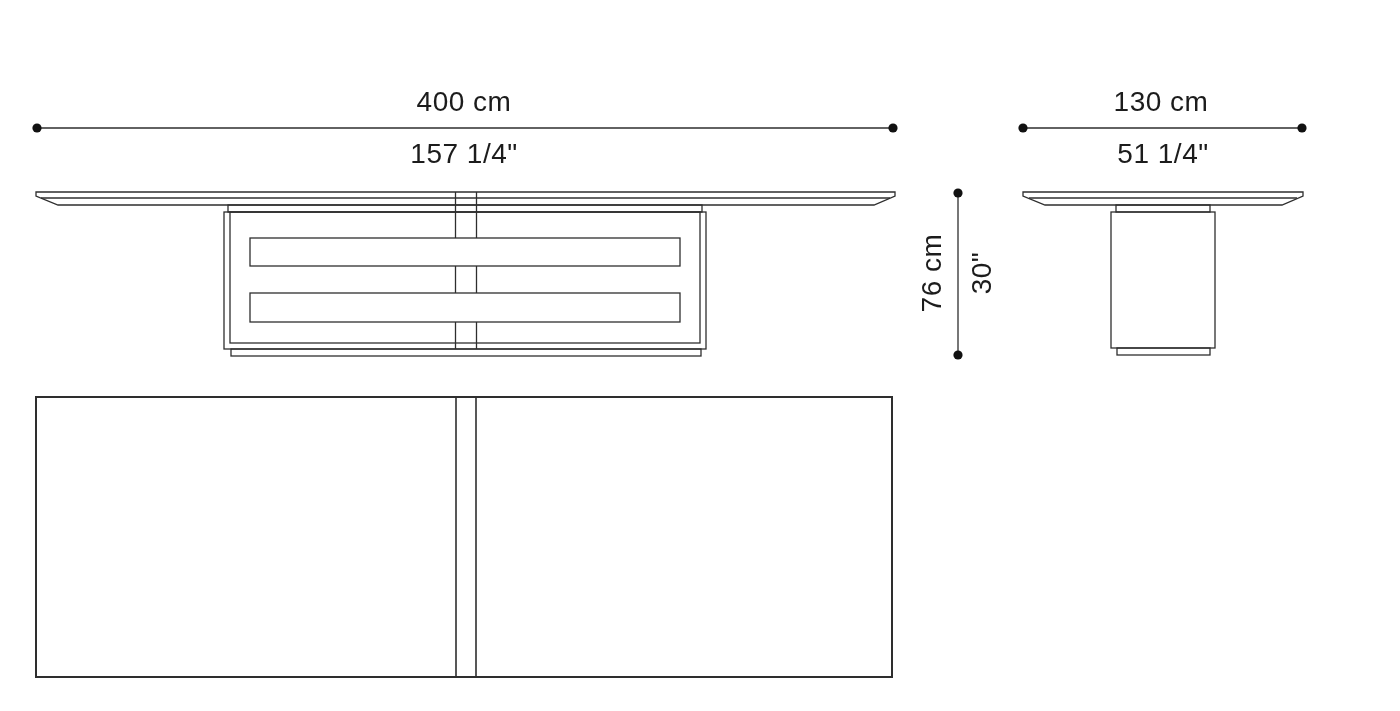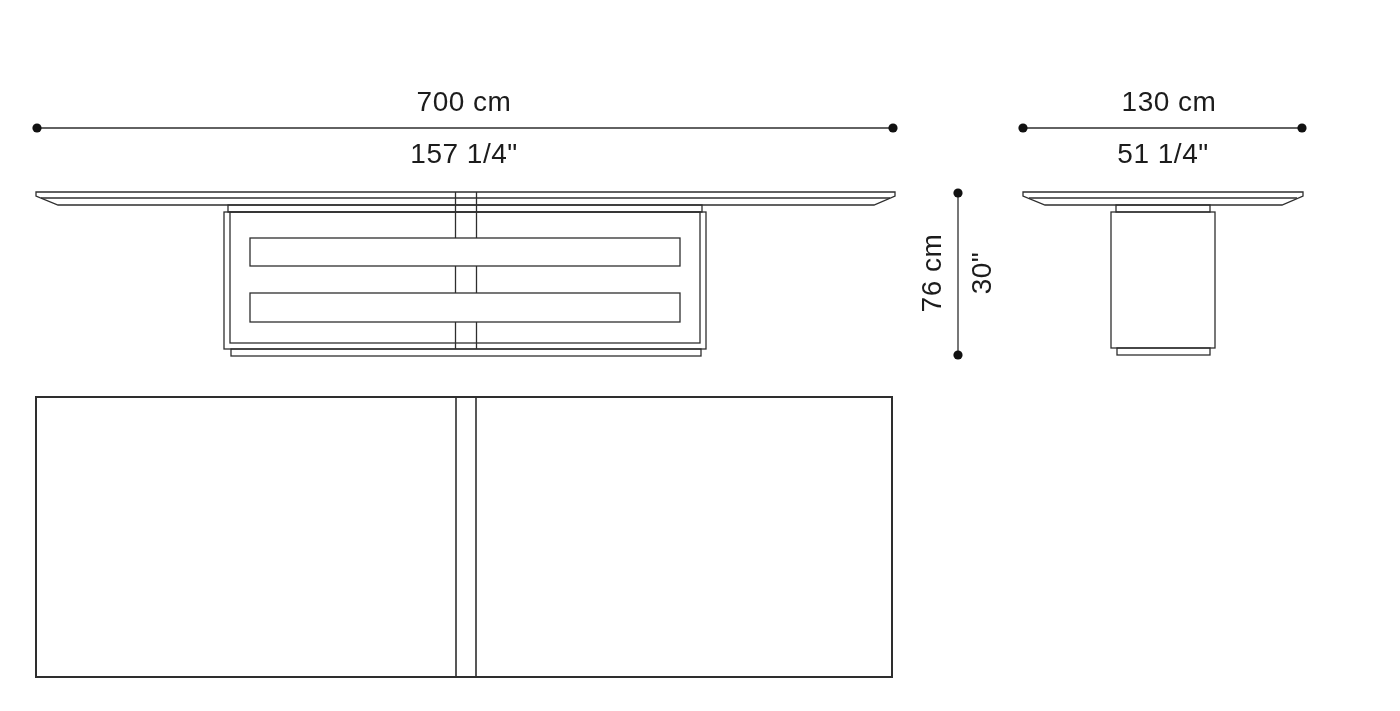--- a/index.html
+++ b/index.html
@@ -93,25 +93,25 @@
 
     <g stroke-width="2">
       <rect x="36" y="397" width="856" height="280"></rect>
       <g stroke-width="1.6">
         <line x1="456" y1="397" x2="456" y2="677"></line>
         <line x1="476" y1="397" x2="476" y2="677"></line>
       </g>
     </g>
   </svg>
 
-  <div class="dim-label" style="left:464px; top:102px;">700 cm</div>
+  <div class="dim-label" style="left:464px; top:102px;">400 cm</div>
 
   <div class="dim-label" style="left:464px; top:154px;">157 1/4"</div>
 
-  <div class="dim-label" style="left:1161px; top:102px;margin-left:8px;">130 cm</div>
+  <div class="dim-label" style="left:1161px; top:102px;">130 cm</div>
 
   <div class="dim-label" style="left:1163px; top:154px;">51 1/4"</div>
 
   <div class="dim-label vertical" style="left:932px; top:273px;">76 cm</div>
 
   <div class="dim-label vertical" style="left:982px; top:273px;">30"</div>
 
 </div>
 
 </body></html>

